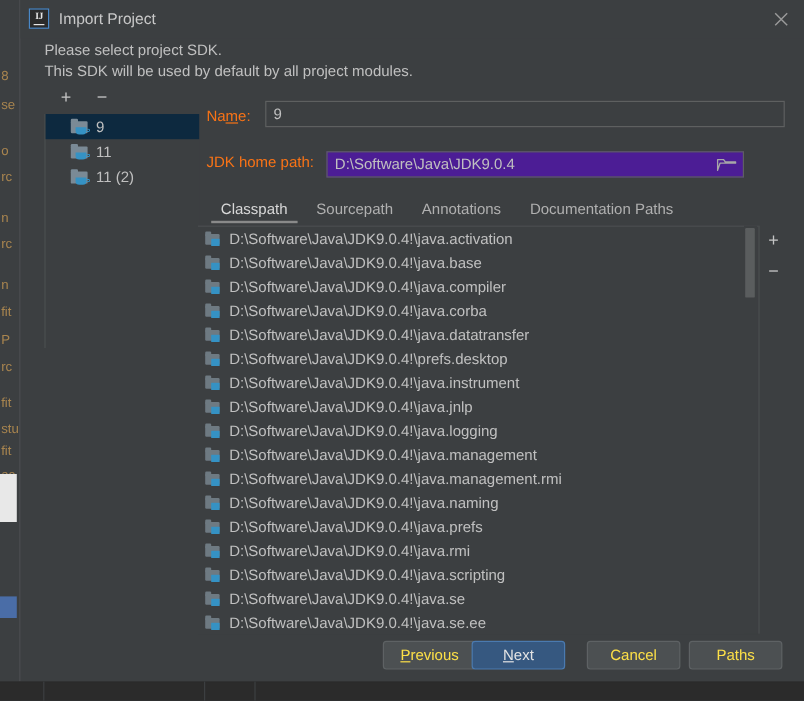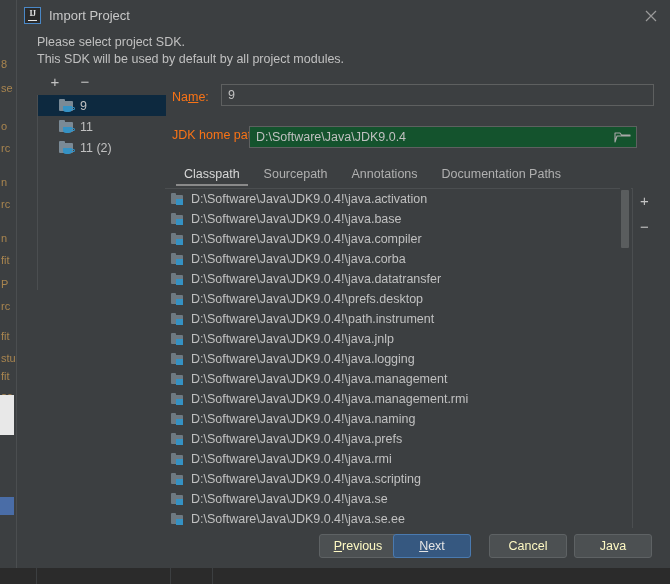--- a/index.html
+++ b/index.html
@@ -211,23 +211,23 @@
     border: 1px solid #5e6060;
     box-sizing: border-box;
     color: #c0c0c0;
     font-size: 12.5px;
     padding: 0 6px;
     line-height: 20px;
     font-family: "Liberation Sans", sans-serif;
   }
   #jdk-input-wrap {
     position: absolute;
-    left: 232px; top: 126px;
-    width: 388px; height: 22px;
-    background: #14532d;
+    left: 255px; top: 126px;
+    width: 348px; height: 22px;
+    background: #4c1d95;
     border: 1px solid #5e6060;
     box-sizing: border-box;
   }
   #jdk-input {
     position: absolute;
     left: 0; top: 0;
     width: 360px; height: 20px;
     background: transparent;
     border: none;
     outline: none;
@@ -361,21 +361,21 @@
     left: 0; top: 534px;
     width: 654px; height: 34px;
   }
   .dlg-btn {
     position: absolute;
     height: 24px;
     background: #4c5052;
     border: 1px solid #5e6264;
     box-sizing: border-box;
     border-radius: 3px;
-    color: #fef9c3;
+    color: #fde047;
     font-size: 12.5px;
     line-height: 22px;
     text-align: center;
     cursor: pointer;
     font-family: "Liberation Sans", sans-serif;
   }
   .dlg-btn.default {
     background: #365880;
     border-color: #4a7ab0;
     color: #e4e4e4;
@@ -528,21 +528,21 @@
             <span class="jbadge"></span>
           </span>
           <span class="cp-label">D:\Software\Java\JDK9.0.4!\prefs.desktop</span>
         </div>
       <div class="cp-row">
           <span class="jar-icon">
             <span class="jtab"></span>
             <span class="jbody"></span>
             <span class="jbadge"></span>
           </span>
-          <span class="cp-label">D:\Software\Java\JDK9.0.4!\path.instrument</span>
+          <span class="cp-label">D:\Software\Java\JDK9.0.4!\java.instrument</span>
         </div>
       <div class="cp-row">
           <span class="jar-icon">
             <span class="jtab"></span>
             <span class="jbody"></span>
             <span class="jbadge"></span>
           </span>
           <span class="cp-label">D:\Software\Java\JDK9.0.4!\java.jnlp</span>
         </div>
       <div class="cp-row">
@@ -624,21 +624,21 @@
     <div id="cp-side-buttons">
       <div class="cp-side-btn">+</div>
       <div class="cp-side-btn">−</div>
     </div>
   </div>
 
   <div id="footer">
     <div class="dlg-btn" id="btn-previous"><span class="mn">P</span><span>revious</span></div>
     <div class="dlg-btn default" id="btn-next"><span class="mn">N</span><span>ext</span></div>
     <div class="dlg-btn" id="btn-cancel">Cancel</div>
-    <div class="dlg-btn" id="btn-help">Java</div>
+    <div class="dlg-btn" id="btn-help">Paths</div>
   </div>
 </div>
 
 <div id="taskbar">
   
 </div>
 <div id="taskbar-sep-1"></div>
 <div id="taskbar-sep-2"></div>
 <div id="taskbar-sep-3"></div>
 

